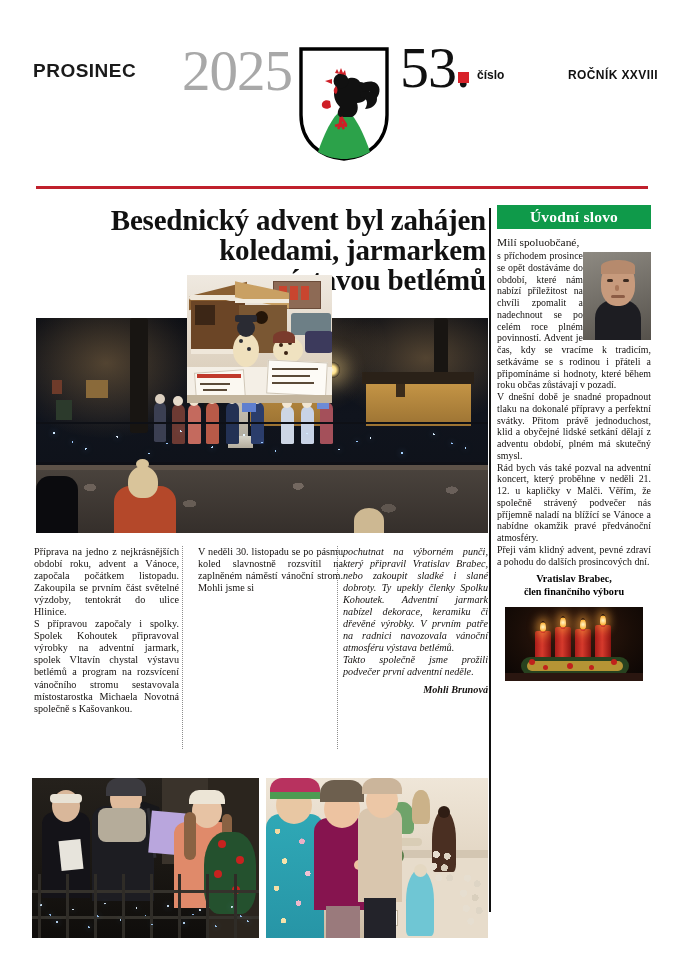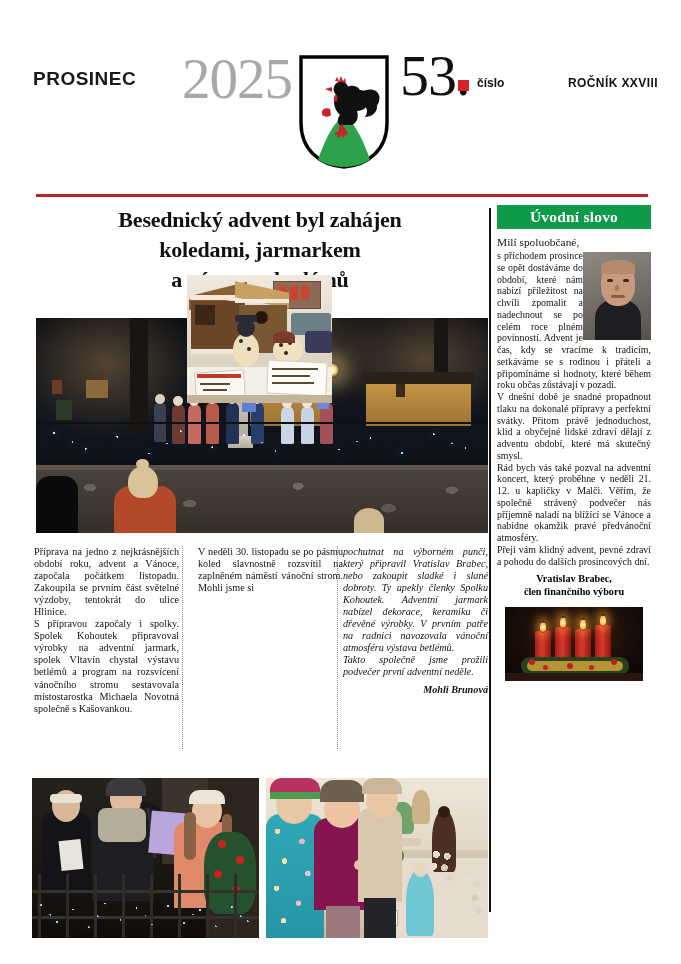--- a/index.html
+++ b/index.html
@@ -19,21 +19,21 @@
     position: relative;
     width: 681px;
     height: 964px;
     background: #fff;
     box-sizing: border-box;
   }
 
   
   .masthead {
     position: absolute;
-    left: 0; top: 8px;
+    left: 0; top: 0;
     width: 680px;
     height: 165px;
   }
   .mh-row1 {
     position: absolute;
     left: 0; top: 46px;
     width: 681px;
     height: 54px;
   }
   .mh-month {
@@ -148,23 +148,23 @@
     left: 489px; top: 208px;
     width: 1.6px;
     height: 704px;
     background: #111;
   }
 
   
   .headline {
     font-family: "Liberation Serif", serif;
     font-weight: 700;
-    font-size: 22px;
+    font-size: 29px;
     line-height: 30px;
-    text-align: center;
+    text-align: right;
     color: #111;
     margin: 0;
     padding: 0 4px;
     letter-spacing: -0.2px;
   }
 
   
   .photo {
     position: relative;
     overflow: hidden;
@@ -663,21 +663,21 @@
         <div style="position:absolute; inset:0; background:linear-gradient(160deg,#8e8a82 0%,#726e67 50%,#55514b 100%);"></div>
         <div style="position:absolute; left:12px; top:48px; width:46px; height:44px; background:#1d1d22; border-radius:18px 18px 0 0;"></div>
         <div style="position:absolute; left:18px; top:10px; width:34px; height:44px; border-radius:46% 46% 44% 44%; background:#c79a7c;"></div>
         <div style="position:absolute; left:18px; top:8px; width:34px; height:14px; border-radius:46% 46% 0 0; background:#b68a6d;"></div>
         <div style="position:absolute; left:24px; top:27px; width:6px; height:3px; background:#3b2a20; border-radius:2px;"></div>
         <div style="position:absolute; left:40px; top:27px; width:6px; height:3px; background:#3b2a20; border-radius:2px;"></div>
         <div style="position:absolute; left:32px; top:33px; width:4px; height:6px; background:#a9775a; border-radius:2px;"></div>
         <div style="position:absolute; left:28px; top:43px; width:14px; height:3px; background:#8c5c45; border-radius:2px;"></div>
       </div>
       <p>s příchodem prosince se opět dostáváme do období, které nám nabízí příležitost na chvíli zpomalit a nadechnout se po celém roce plném povinností. Advent je čas, kdy se vracíme k tradicím, setkáváme se s rodinou i přáteli a připomínáme si hodnoty, které během roku občas zůstávají v pozadí.</p>
-      <p>V dnešní době je snadné propadnout tlaku na dokonalé přípravy a perfektní svátky. Přitom právě jednoduchost, klid a obyčejné lidské zdraví dělají z adventu období, které má skutečný smysl.</p>
+      <p>V dnešní době je snadné propadnout tlaku na dokonalé přípravy a perfektní svátky. Přitom právě jednoduchost, klid a obyčejné lidské setkání dělají z adventu období, plném má skutečný smysl.</p>
       <p>Rád bych vás také pozval na adventní koncert, který proběhne v neděli 21. 12. u kapličky v Malči. Věřím, že společně strávený podvečer nás příjemně naladí na blížící se Vánoce a nabídne okamžik pravé předvánoční atmosféry.</p>
       <p>Přeji vám klidný advent, pevné zdraví a pohodu do dalších prosincových dní.</p>
     </div>
 
     <div class="side-sign">
       <div>Vratislav Brabec,</div>
       <div>člen finančního výboru</div>
     </div>
 
     <div class="photo-candles">

